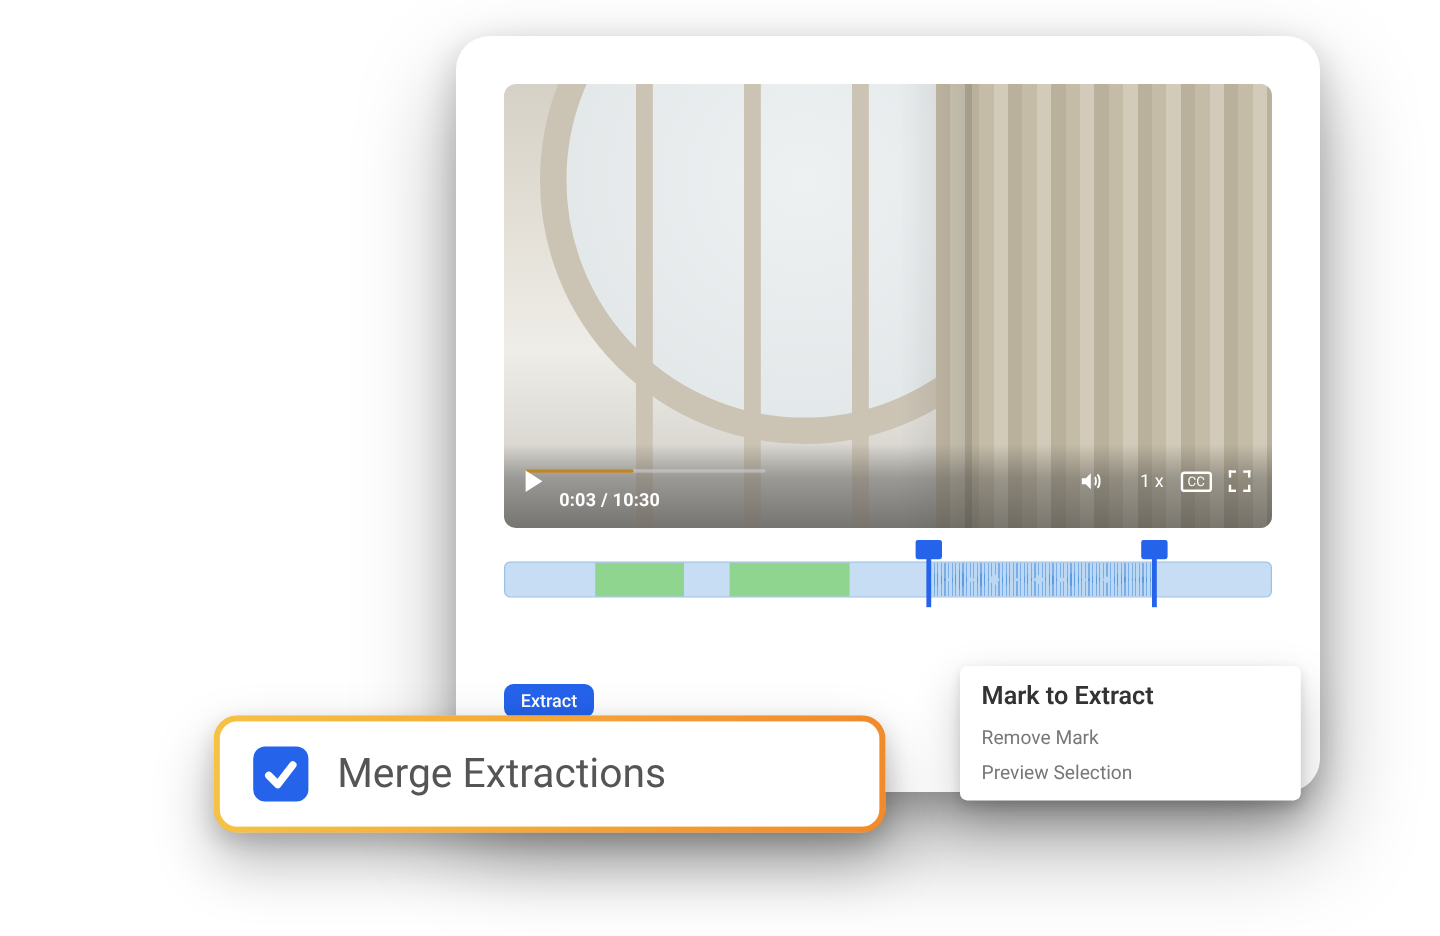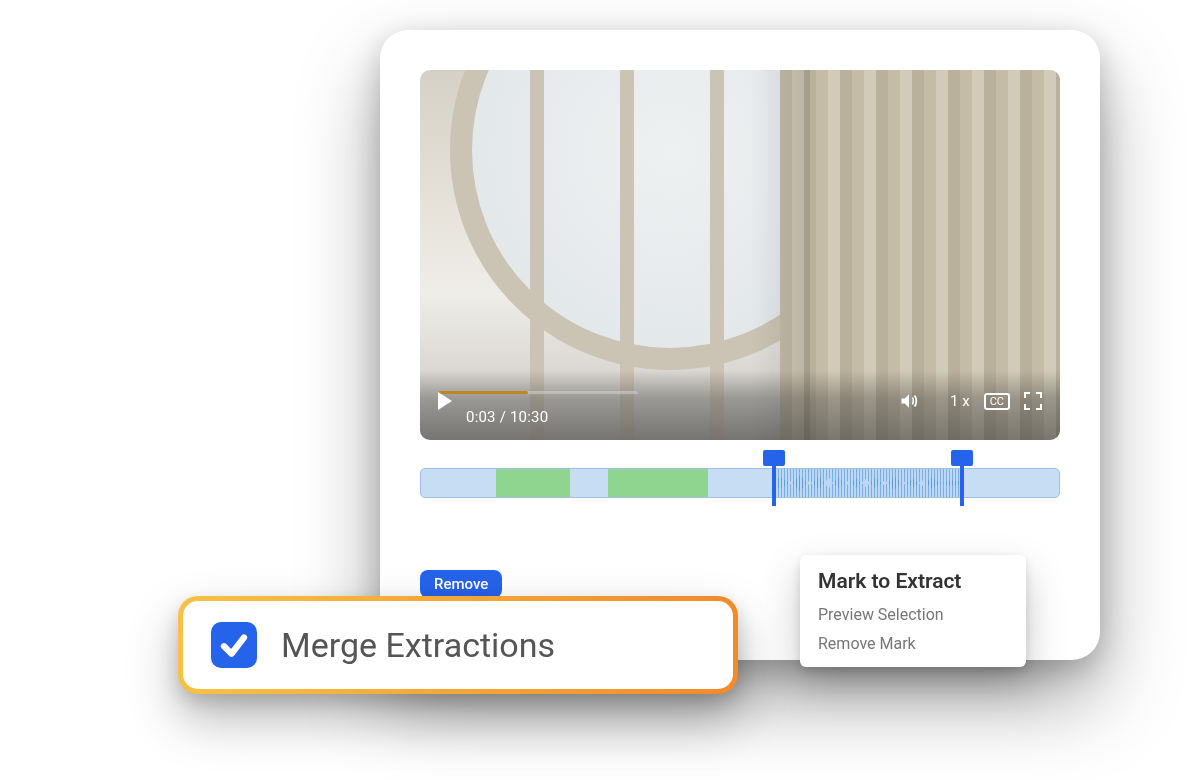--- a/index.html
+++ b/index.html
@@ -64,21 +64,21 @@
   }
   .progress-fill {
     position:absolute; left:18px; bottom:46px; height:3px; width:90px;
     background:#f5a623; border-radius:2px;
   }
   .ctrl-row { display:flex; align-items:center; width:100%; color:#fff; font-size:15px; gap:14px; }
   .play-tri {
     width:0; height:0; border-left:14px solid #fff; border-top:9px solid transparent; border-bottom:9px solid transparent;
     cursor:pointer;
   }
-  .time { font-weight:400; letter-spacing:0.2px;margin-top:32px; }
+  .time { font-weight:700; letter-spacing:0.2px;margin-top:32px; }
   .spacer { flex:1; }
   .icon-btn { display:flex; align-items:center; justify-content:center; cursor:pointer; color:#fff; }
   .speaker svg, .fs svg { width:20px; height:20px; fill:#fff; }
   .speed { font-size:15px;margin-left:17px; }
   .cc-box { border:2px solid #fff; border-radius:3px; padding:1px 4px; font-size:11px; font-weight:400; line-height:1; }
   .fs-corners {
     width:18px; height:18px; position:relative;
   }
   .fs-corners span{position:absolute; width:6px; height:6px; border:2px solid #fff;}
   .fs-corners .tl{top:0;left:0;border-right:none;border-bottom:none;}
@@ -120,21 +120,21 @@
   }
   .handle.h1{ left:352px; } .handle.h2{ left:540px; }
 
   .preview-chip {
     position:absolute; left:420px; top:570px;
     background:#2563eb; color:#fff; font-size:15px; font-weight:500;
     padding:5px 14px; border-radius:8px; cursor:pointer;
   }
 
   .context-menu {
-    position:absolute; left:800px; top:555px; width:226px;
+    position:absolute; left:800px; top:555px; width:284px;
     background:#fff; border-radius:6px;
     box-shadow: 0 18px 40px rgba(0,0,0,0.22), 0 4px 10px rgba(0,0,0,0.12);
     padding:14px 18px 12px 18px;
   }
   .cm-primary { font-size:21px; font-weight:600; color:#333; margin-bottom:12px; cursor:pointer; }
   .cm-item { font-size:16px; color:#777; margin-bottom:10px; cursor:pointer; }
   .cm-item:last-child{ margin-bottom:2px; }
 
   .merge-pill {
     position:absolute; left:178px; top:596px; width:560px; height:98px;
@@ -211,26 +211,26 @@
     <div class="handle h1">
         <div class="cap"></div>
       </div>
     <div class="handle h2">
         <div class="cap"></div>
       </div>
   </div>
 
 </div>
 
-<div class="preview-chip">Remove</div>
+<div class="preview-chip">Extract</div>
 
 <div class="context-menu">
   <div class="cm-primary">Mark to Extract</div>
+  <div class="cm-item">Remove Mark</div>
   <div class="cm-item">Preview Selection</div>
-  <div class="cm-item">Remove Mark</div>
 </div>
 
 <div class="merge-pill">
   <div class="chk">
     <svg viewBox="0 0 24 24">
         <polyline points="4 13 10 19 20 6"></polyline>
       </svg>
   </div>
   <div class="merge-label">Merge Extractions</div>
 </div>

